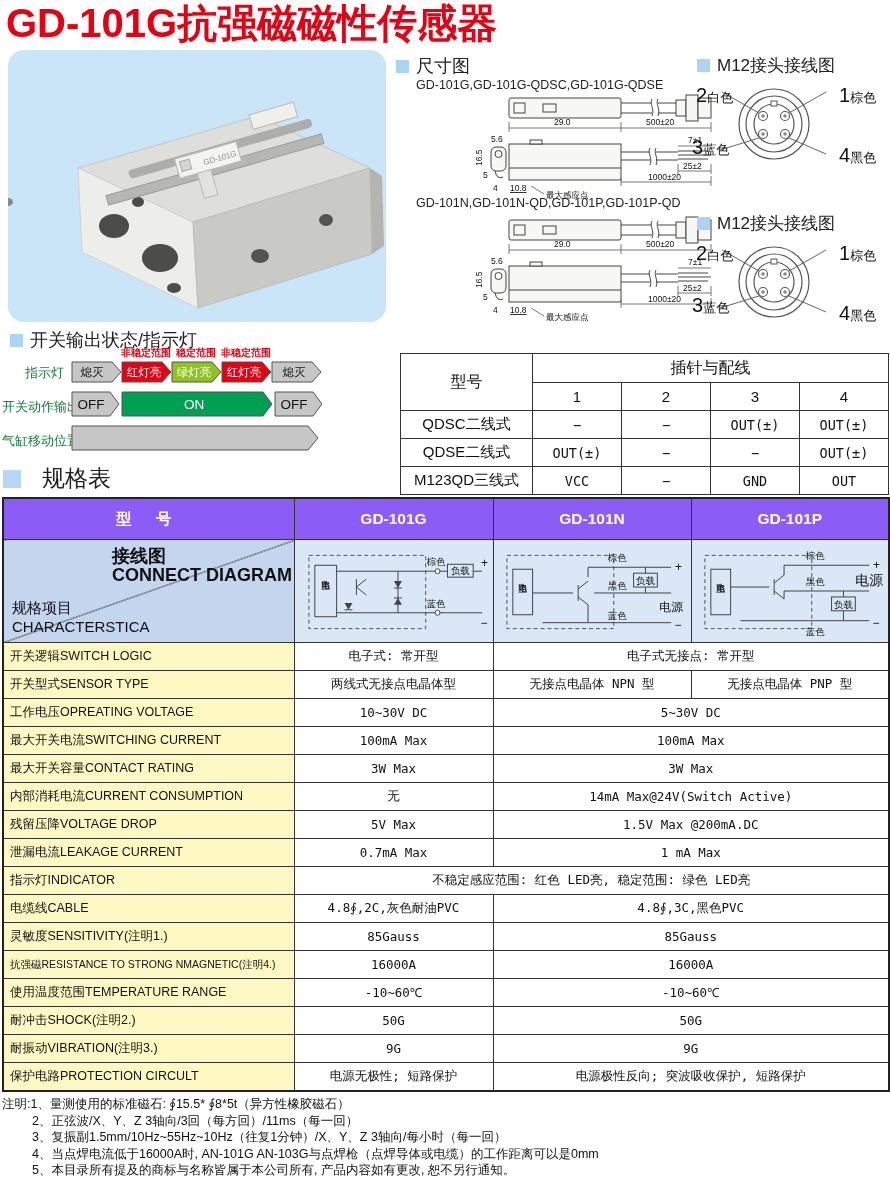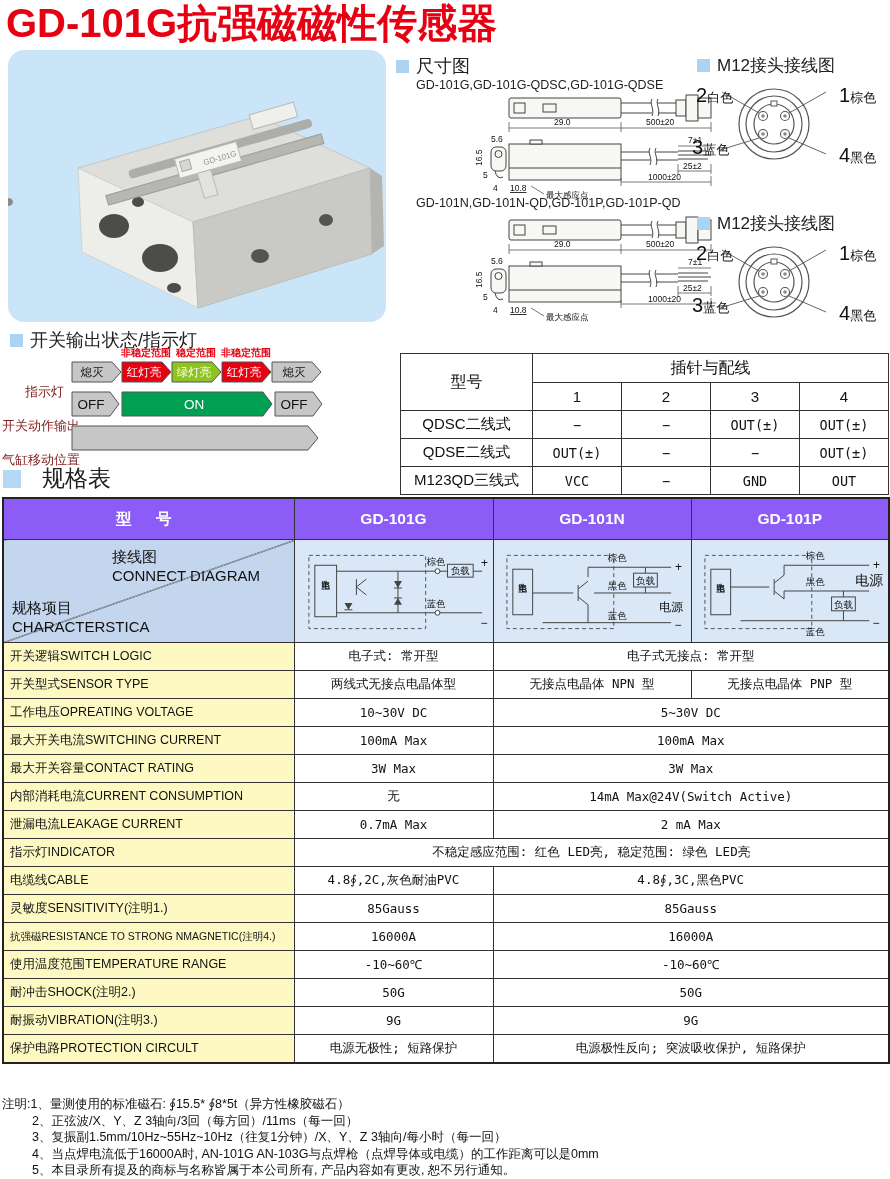--- a/index.html
+++ b/index.html
@@ -48,21 +48,21 @@
   .status-svg polygon{stroke:#555;stroke-width:1;}
   .status-svg .gray{fill:#c6c6c6;}
   .status-svg .red{fill:#e60012;}
   .status-svg .grn{fill:#8fc31f;}
   .status-svg .on{fill:#00a053;}
   .status-svg .rng{font-size:10px;fill:#e60012;font-weight:bold;}
   .status-svg .at{font-size:11.5px;}
   .status-svg .aw{fill:#fff;}
   .status-svg .ab{fill:#111;}
   .status-svg .bt{font-size:13.5px;}
-  .st-label{position:absolute;font-size:13px;color:#7f1d1d;white-space:nowrap;margin-top:19px;}
+  .st-label{position:absolute;font-size:13px;color:#15803d;white-space:nowrap;}
 
   
   .pin-table{position:absolute;left:400px;top:333px;width:488px;border-collapse:collapse;table-layout:fixed;margin-top:20px;}
   .pin-table td{border:1px solid #333;text-align:center;vertical-align:middle;background:#fff;}
   .pin-table .ph{font-size:16px;height:26px;}
   .pin-table .pc{font-size:15px;height:25px;}
   .pin-table .pm{font-size:15px;height:25px;}
   .pin-table .pv{font-size:13.5px;font-family:"DejaVu Sans Mono","Liberation Sans",monospace;}
 
   
@@ -70,21 +70,21 @@
   .spec-table td{border:1px solid #333;vertical-align:middle;}
   .spec-table .hd{background:#8b5cf6;color:#fff;font-size:15.5px;font-weight:bold;text-align:center;height:38px;}
   .spec-table .hd.model{letter-spacing:10px;}
   .spec-table .lbl{background:#fef9c3;font-size:12.5px;text-align:left;padding:0 0 0 6px;height:27px;white-space:nowrap;overflow:hidden;}
   .spec-table .lbl.small{font-size:10.5px;}
   .spec-table .val{background:#fff;font-size:12.5px;text-align:center;font-family:"DejaVu Sans Mono","Liberation Sans",sans-serif;white-space:nowrap;overflow:hidden;}
   .spec-table .connect-cell{background:
       linear-gradient(to bottom right, rgba(0,0,0,0) calc(50% - 0.7px), #333 50%, rgba(0,0,0,0) calc(50% + 0.7px)),
       #c3d6ee;
       position:relative;height:100px;}
-  .connect-cell .ct{position:absolute;top:7px;left:108px;font-size:15px;line-height:19px;}
+  .connect-cell .ct{position:absolute;top:7px;left:108px;font-size:18px;line-height:19px;font-weight:bold;}
   .connect-cell .cb{position:absolute;bottom:6px;left:8px;font-size:15px;line-height:19px;}
   .spec-table .circ{background:#d9e7f6;text-align:center;padding:0;}
   .circ svg{width:190px;height:96px;vertical-align:middle;}
   .circ .dashed{fill:none;stroke:#555;stroke-width:1;stroke-dasharray:4,3;}
   .circ .box{fill:#d9e7f6;stroke:#444;stroke-width:1;}
   .circ .box2{fill:#d9e7f6;stroke:#444;stroke-width:1;}
   .circ line,.circ path.wire{stroke:#444;stroke-width:1;fill:none;}
   .circ circle.term{fill:#fff;stroke:#444;}
   .circ text{font-size:9.5px;fill:#111;}
   .circ .vtext{writing-mode:vertical-rl;text-orientation:upright;font-size:9px;}
@@ -526,23 +526,28 @@
           <td class="lbl">最大开关容量CONTACT RATING</td>
           <td class="val">3W Max</td>
           <td class="val" colspan="2">3W Max</td>
         </tr>
     <tr>
           <td class="lbl">内部消耗电流CURRENT CONSUMPTION</td>
           <td class="val">无</td>
           <td class="val" colspan="2">14mA Max@24V(Switch Active)</td>
         </tr>
     <tr>
+          <td class="lbl">残留压降VOLTAGE DROP</td>
+          <td class="val">5V Max</td>
+          <td class="val" colspan="2">1.5V Max @200mA.DC</td>
+        </tr>
+    <tr>
           <td class="lbl">泄漏电流LEAKAGE CURRENT</td>
           <td class="val">0.7mA Max</td>
-          <td class="val" colspan="2">2 mA Max</td>
+          <td class="val" colspan="2">1 mA Max</td>
         </tr>
     <tr>
           <td class="lbl">指示灯INDICATOR</td>
           <td class="val" colspan="3">不稳定感应范围: 红色 LED亮, 稳定范围: 绿色 LED亮</td>
         </tr>
     <tr>
           <td class="lbl">电缆线CABLE</td>
           <td class="val">4.8∮,2C,灰色耐油PVC</td>
           <td class="val" colspan="2">4.8∮,3C,黑色PVC</td>
         </tr>

